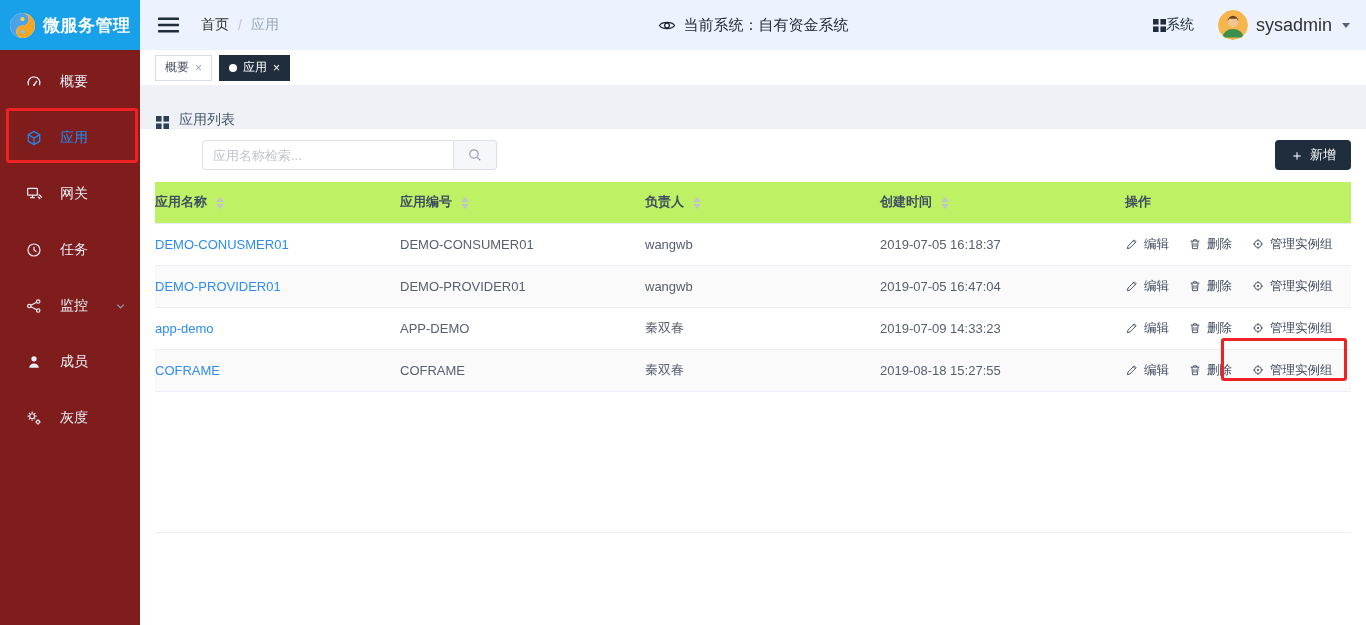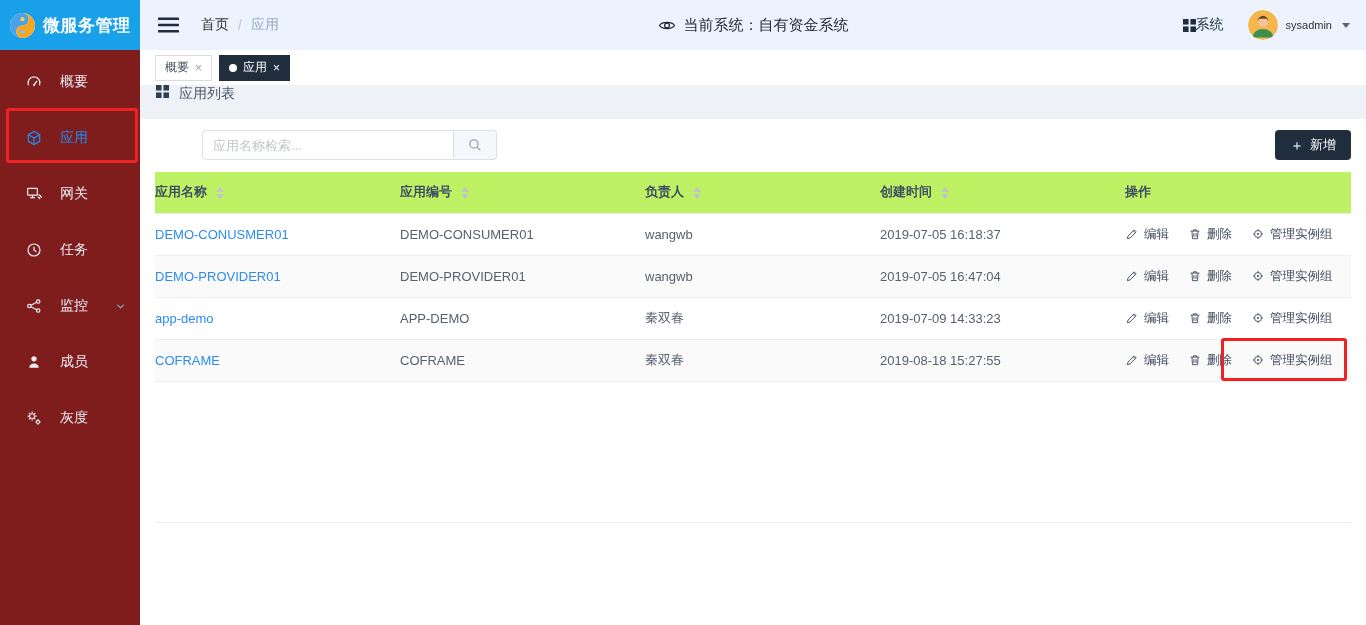--- a/index.html
+++ b/index.html
@@ -31,35 +31,35 @@
   .breadcrumb { display:flex; align-items:center; gap:9px; margin-left:14px; font-size:14px;text-align:center; }
   .crumb-home { color:#303133; cursor:pointer; }
   .crumb-sep { color:#c0c4cc; }
   .crumb-cur { color:#97a8be; }
   .current-system { position:absolute; left:50%; transform:translateX(-50%); display:flex;
                     align-items:center; gap:7px; font-size:15px; color:#20293a; }
   .header-right { margin-left:auto; display:flex; align-items:center; gap:24px; }
   .sys-entry { display:flex; align-items:center; font-size:14px; color:#1f2d3d; cursor:pointer; }
   .user-entry { display:flex; align-items:center; gap:8px; cursor:pointer; }
   .avatar { width:30px; height:30px; border-radius:50%; overflow:hidden; display:block; }
-  .username { font-size:11px; color:#303133; }
+  .username { font-size:18px; color:#303133; }
   .caret-down { width:0; height:0; border-left:4.5px solid transparent; border-right:4.5px solid transparent;
                 border-top:5.5px solid #5a6478; margin-left:2px; }
 
   
   .tabs-bar { height:35px; background:#fff; display:flex; align-items:center; padding-left:15px; gap:7px; flex-shrink:0; }
   .tab { height:26px; display:inline-flex; align-items:center; gap:6px; padding:0 9px;
          border:1px solid #d8dce5; background:#fff; color:#495060; font-size:12px; cursor:pointer; }
   .tab .tab-close { font-size:12px; color:#9aa3b2; line-height:1; cursor:pointer; }
   .tab.active { background:#1f2d3d; border-color:#1f2d3d; color:#fff; }
   .tab.active .tab-close { color:#fff; }
   .tab-dot { width:8px; height:8px; border-radius:50%; background:#fff; flex-shrink:0; }
 
   
-  .section-bar { height:34px; background:#eef1f6; display:flex; align-items:flex-start; gap:10px;
+  .section-bar { height:44px; background:#eef1f6; display:flex; align-items:flex-end; gap:10px;
                  padding-left:16px; font-size:14px; color:#46566d; flex-shrink:0; }
 
   
   .content { flex:1; background:#fff; padding:0 15px; }
   .toolbar { display:flex; align-items:center; justify-content:space-between; padding:11px 0 12px 0; }
   .search-group { display:flex;margin-left:47px; }
   .search-input { width:252px; height:30px; border:1px solid #dcdfe6; border-radius:4px 0 0 4px;
                   padding:0 10px; font-size:13px; color:#606266; outline:none; background:#fff; }
   .search-input::placeholder { color:#c0c4cc; }
   .search-btn { width:43px; height:30px; border:1px solid #dcdfe6; border-left:none; border-radius:0 4px 4px 0;

